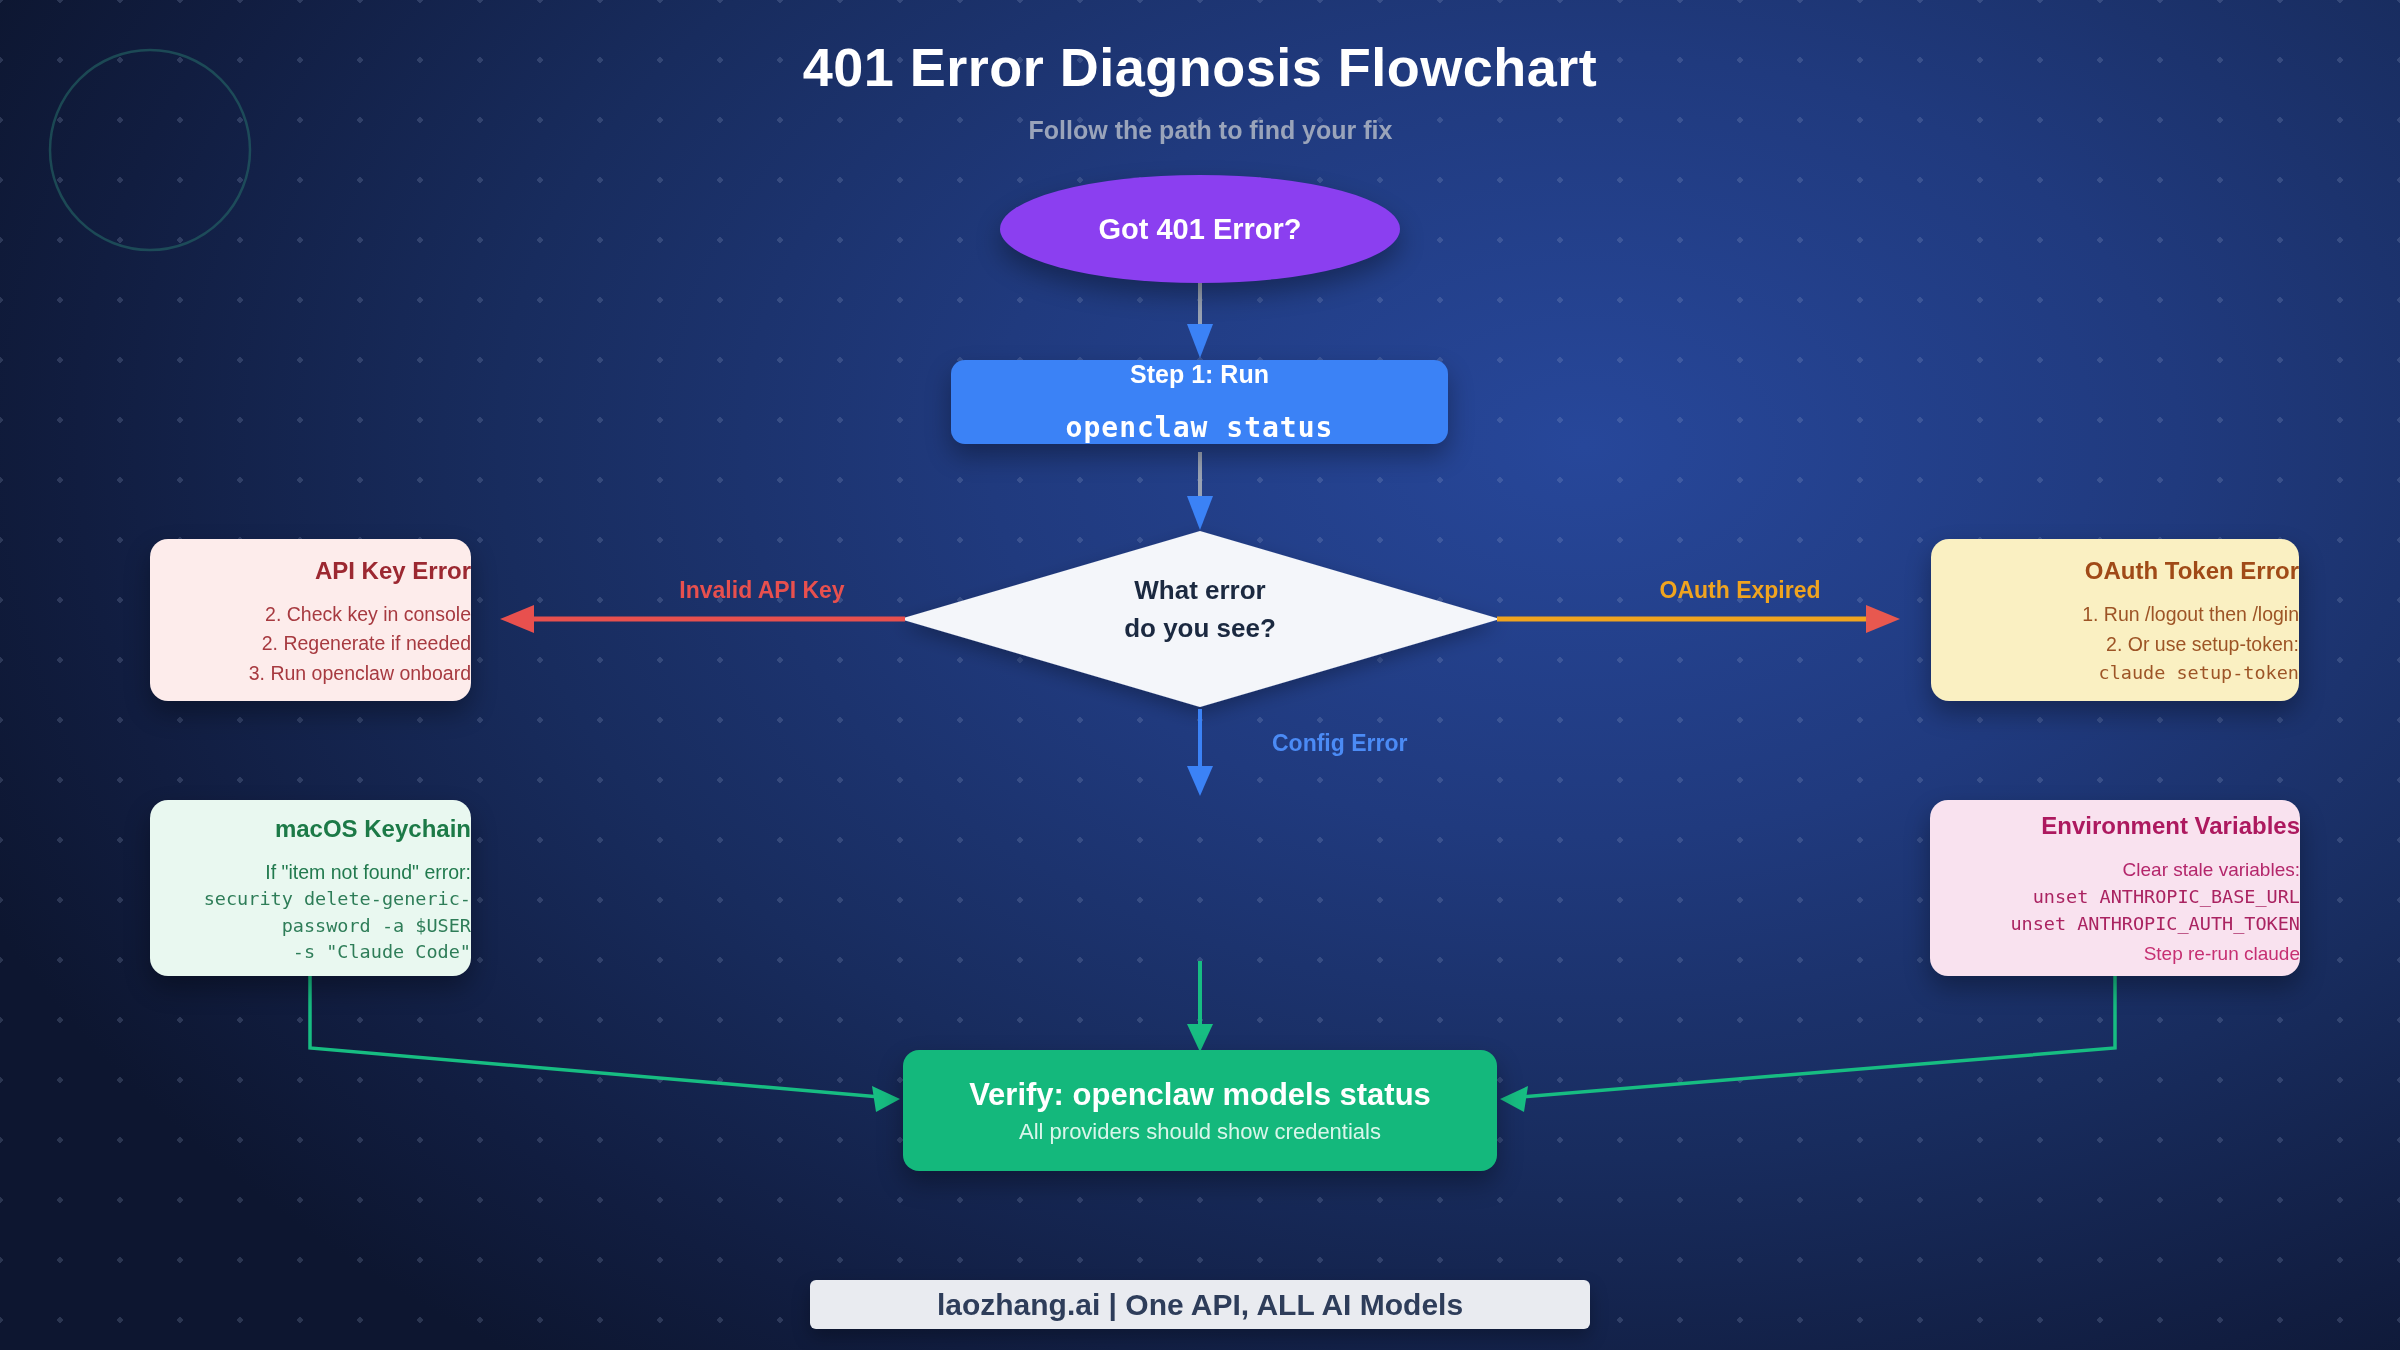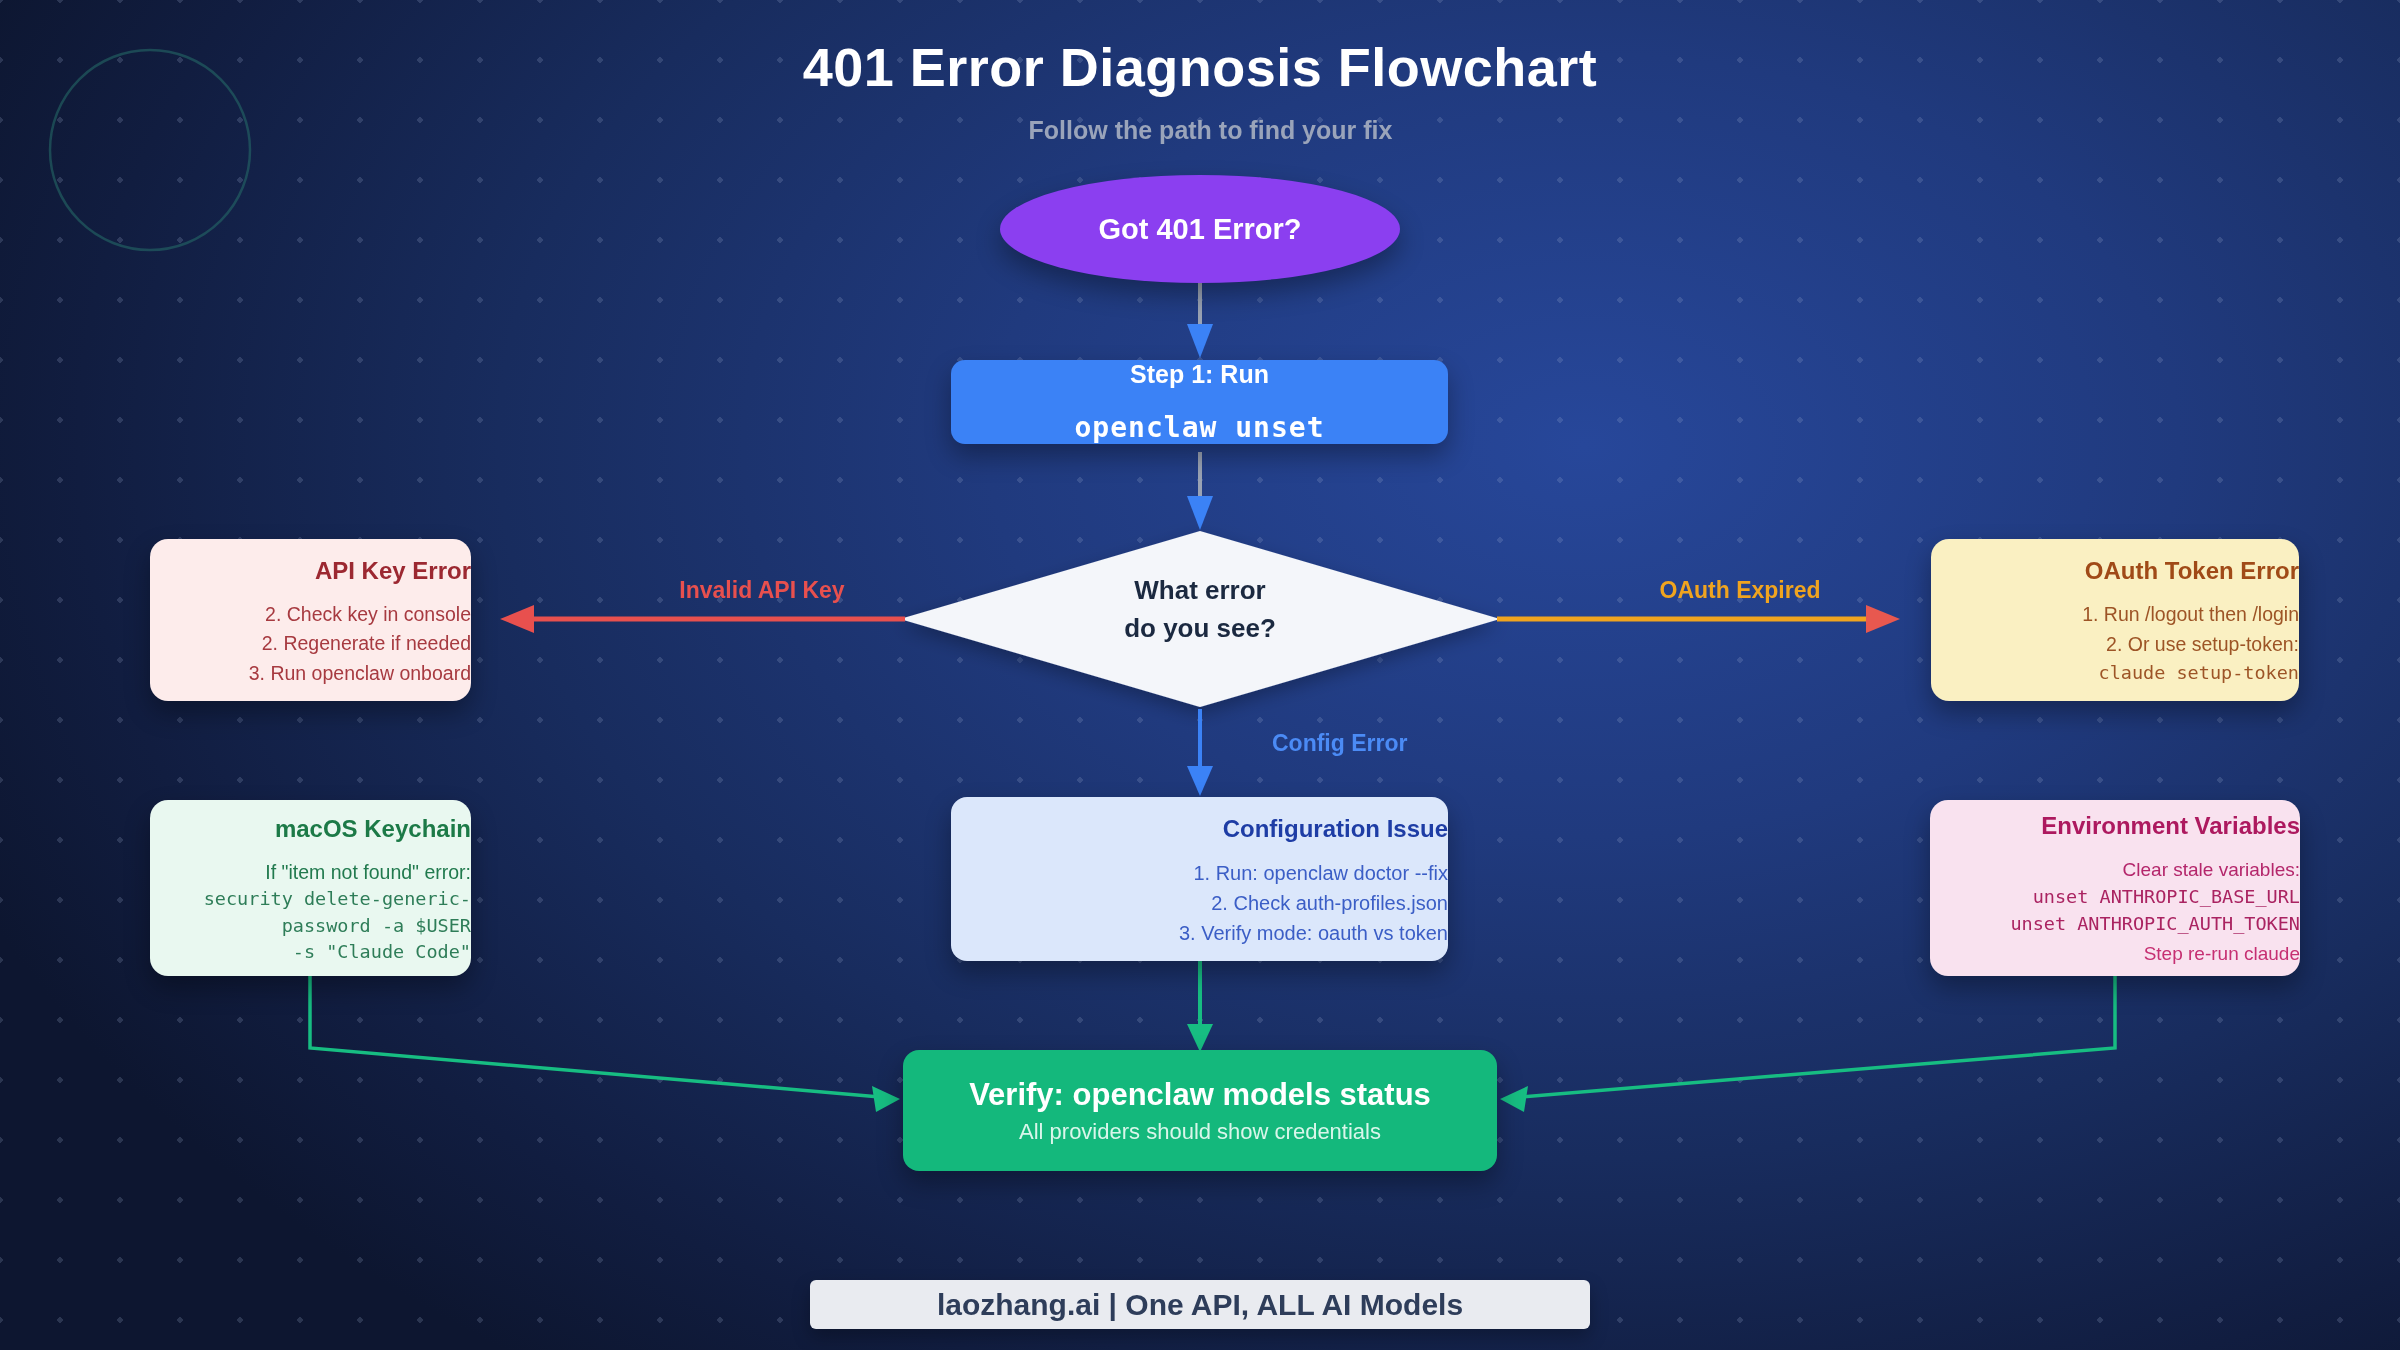--- a/index.html
+++ b/index.html
@@ -141,21 +141,21 @@
 
   <div class="abs page-title">401 Error Diagnosis Flowchart</div>
   <div class="abs page-subtitle">Follow the path to find your fix</div>
 
   <div class="abs node node-start">
     <span>Got 401 Error?</span>
   </div>
 
   <div class="abs node node-step1">
     <div class="t">Step 1: Run</div>
-    <div class="cmd">openclaw unset</div>
+    <div class="cmd">openclaw status</div>
   </div>
 
   <div class="abs decision-text">
     <div>What error</div>
     <div>do you see?</div>
   </div>
 
   <div class="abs edge-label lbl-invalid">Invalid API Key</div>
   <div class="abs edge-label lbl-oauth">OAuth Expired</div>
   <div class="abs edge-label lbl-config">Config Error</div>
@@ -167,26 +167,20 @@
     <div class="it">3. Run openclaw onboard</div>
   </div>
 
   <div class="abs infobox node-oauth">
     <div class="bt">OAuth Token Error</div>
     <div class="it">1. Run /logout then /login</div>
     <div class="it">2. Or use setup-token:</div>
     <div class="mono">claude setup-token</div>
   </div>
 
-  <div class="abs infobox node-config">
-    <div class="bt">Configuration Issue</div>
-    <div class="it">1. Run: openclaw doctor --fix</div>
-    <div class="it">2. Check auth-profiles.json</div>
-    <div class="it">3. Verify mode: oauth vs token</div>
-  </div>
 
   <div class="abs infobox node-keychain">
     <div class="bt">macOS Keychain</div>
     <div class="it">If "item not found" error:</div>
     <div class="mono">security delete-generic-</div>
     <div class="mono">password -a $USER</div>
     <div class="mono">-s "Claude Code"</div>
   </div>
 
   <div class="abs infobox node-env">

